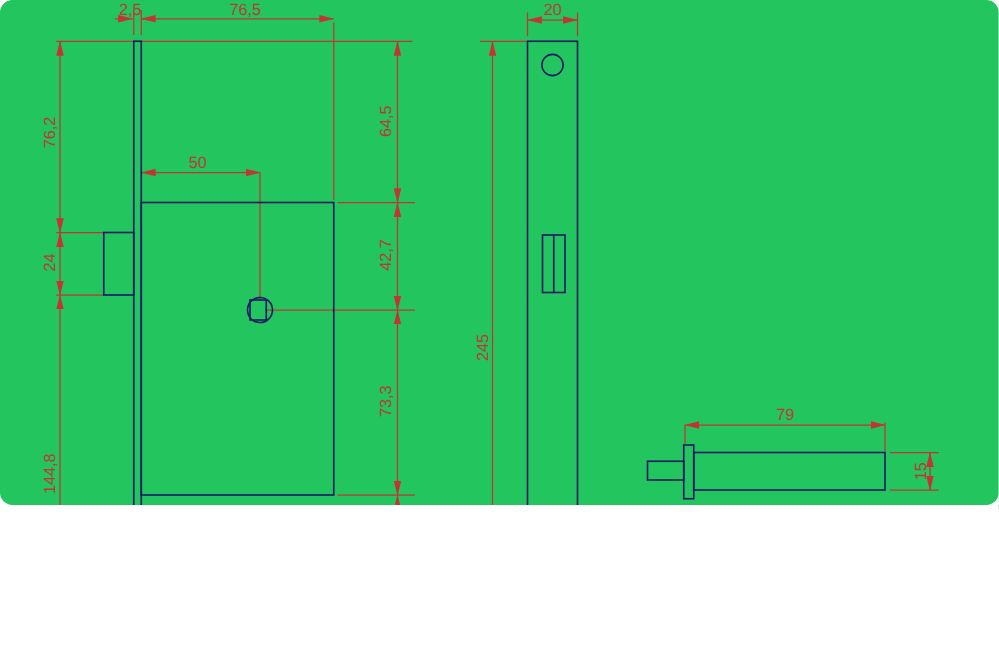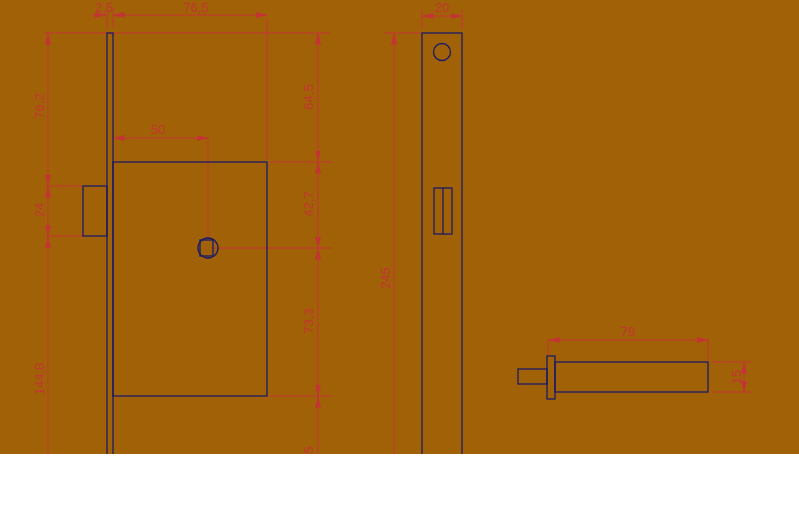--- a/index.html
+++ b/index.html
@@ -1,16 +1,16 @@
 <!DOCTYPE html>
 <html><head>
 <meta charset="utf-8">
 <style>
   html,body{margin:0;padding:0;background:#ffffff;}
-  .canvas{position:relative;width:799px;height:454px;background:#a16207;overflow:hidden;}
+  .canvas{position:relative;width:799px;height:404px;background:#22c55e;overflow:hidden;border-radius:10px;}
   svg{display:block;font-family:"Liberation Sans", sans-serif;}
   .geo{stroke:#1b1b66;fill:none;stroke-width:1.3;}
   .ext{stroke:#c43434;fill:none;stroke-width:1;}
   .dim{stroke:#c43434;fill:none;stroke-width:1;}
   .dimtext{fill:#c43434;font-size:13px;}
   .arrowfill{fill:#c43434;}
 </style>
 </head>
 <body>
 

